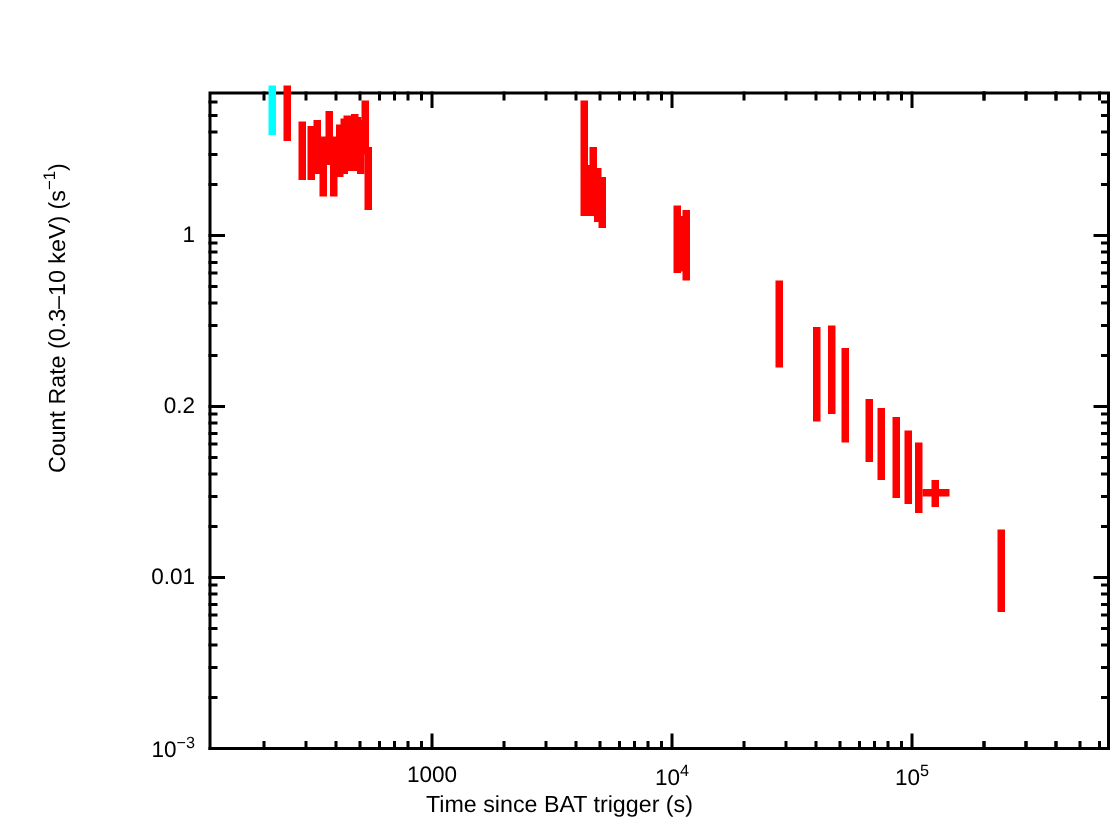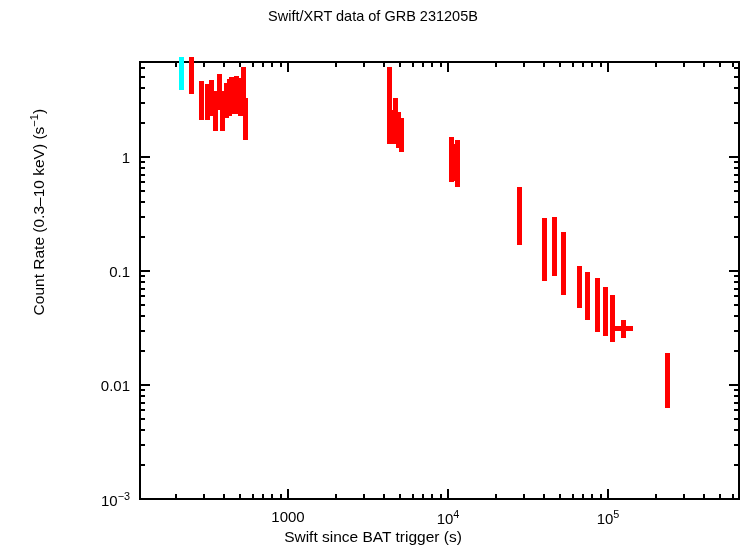--- a/index.html
+++ b/index.html
@@ -32,21 +32,20 @@
 
   .pt{position:absolute;}
   .vbar{position:absolute;width:5px;}
   .hbar{position:absolute;height:5px;}
   sup{font-size:0.72em;vertical-align:super;}
 </style>
 </head>
 <body>
 <div id="root">
 
-<div id="title" class="ttl">Swift/XRT data of GRB 231205B</div>
 
 <div id="frame"></div>
 <div id="plotarea">
       <div class="tick tk-b" style="left: 36.1648px; height: 6px;"></div>
       <div class="tick tk-t" style="left: 36.1648px; height: 6px;"></div>
       <div class="tick tk-b" style="left: 64.3394px; height: 6px;"></div>
       <div class="tick tk-t" style="left: 64.3394px; height: 6px;"></div>
       <div class="tick tk-b" style="left: 84.3296px; height: 6px;"></div>
       <div class="tick tk-t" style="left: 84.3296px; height: 6px;"></div>
       <div class="tick tk-b" style="left: 99.8352px; height: 6px;"></div>
@@ -283,23 +282,23 @@
       </div>
       <div class="pt">
         <div class="vbar" style="background: rgb(255, 0, 0); left: 482.006px; top: 259.225px; height: 17.468px;"></div>
         <div class="hbar" style="background: rgb(255, 0, 0); left: 475.506px; top: 265.485px; width: 18px;"></div>
       </div>
       <div class="pt">
         <div class="vbar" style="background: rgb(255, 0, 0); left: 525.871px; top: 292.222px; height: 54.6531px;"></div>
       </div>
     </div>
 
-<div id="xtitle">Swift since BAT trigger (s)</div>
+<div id="xtitle">Time since BAT trigger (s)</div>
 <div id="ytitle">Count Rate (0.3–10 keV) (s<sup>−1</sup>)</div>
 
 <div class="xlab" style="left: 288px; top: 508px;">1000</div>
     <div class="xlab" style="left: 448px; top: 508px;">10<sup>4</sup></div>
     <div class="xlab" style="left: 608px; top: 508px;">10<sup>5</sup></div>
     <div class="ylab" style="left: 60px; width: 70px; top: 157px;">1</div>
-    <div class="ylab" style="left: 60px; width: 70px; top: 271px;">0.1</div>
+    <div class="ylab" style="left: 60px; width: 70px; top: 271px;">0.2</div>
     <div class="ylab" style="left: 60px; width: 70px; top: 385px;">0.01</div>
     <div class="ylab" style="left: 60px; width: 70px; top: 499px;">10<sup>−3</sup></div>
   </div>
 
 </body></html>

